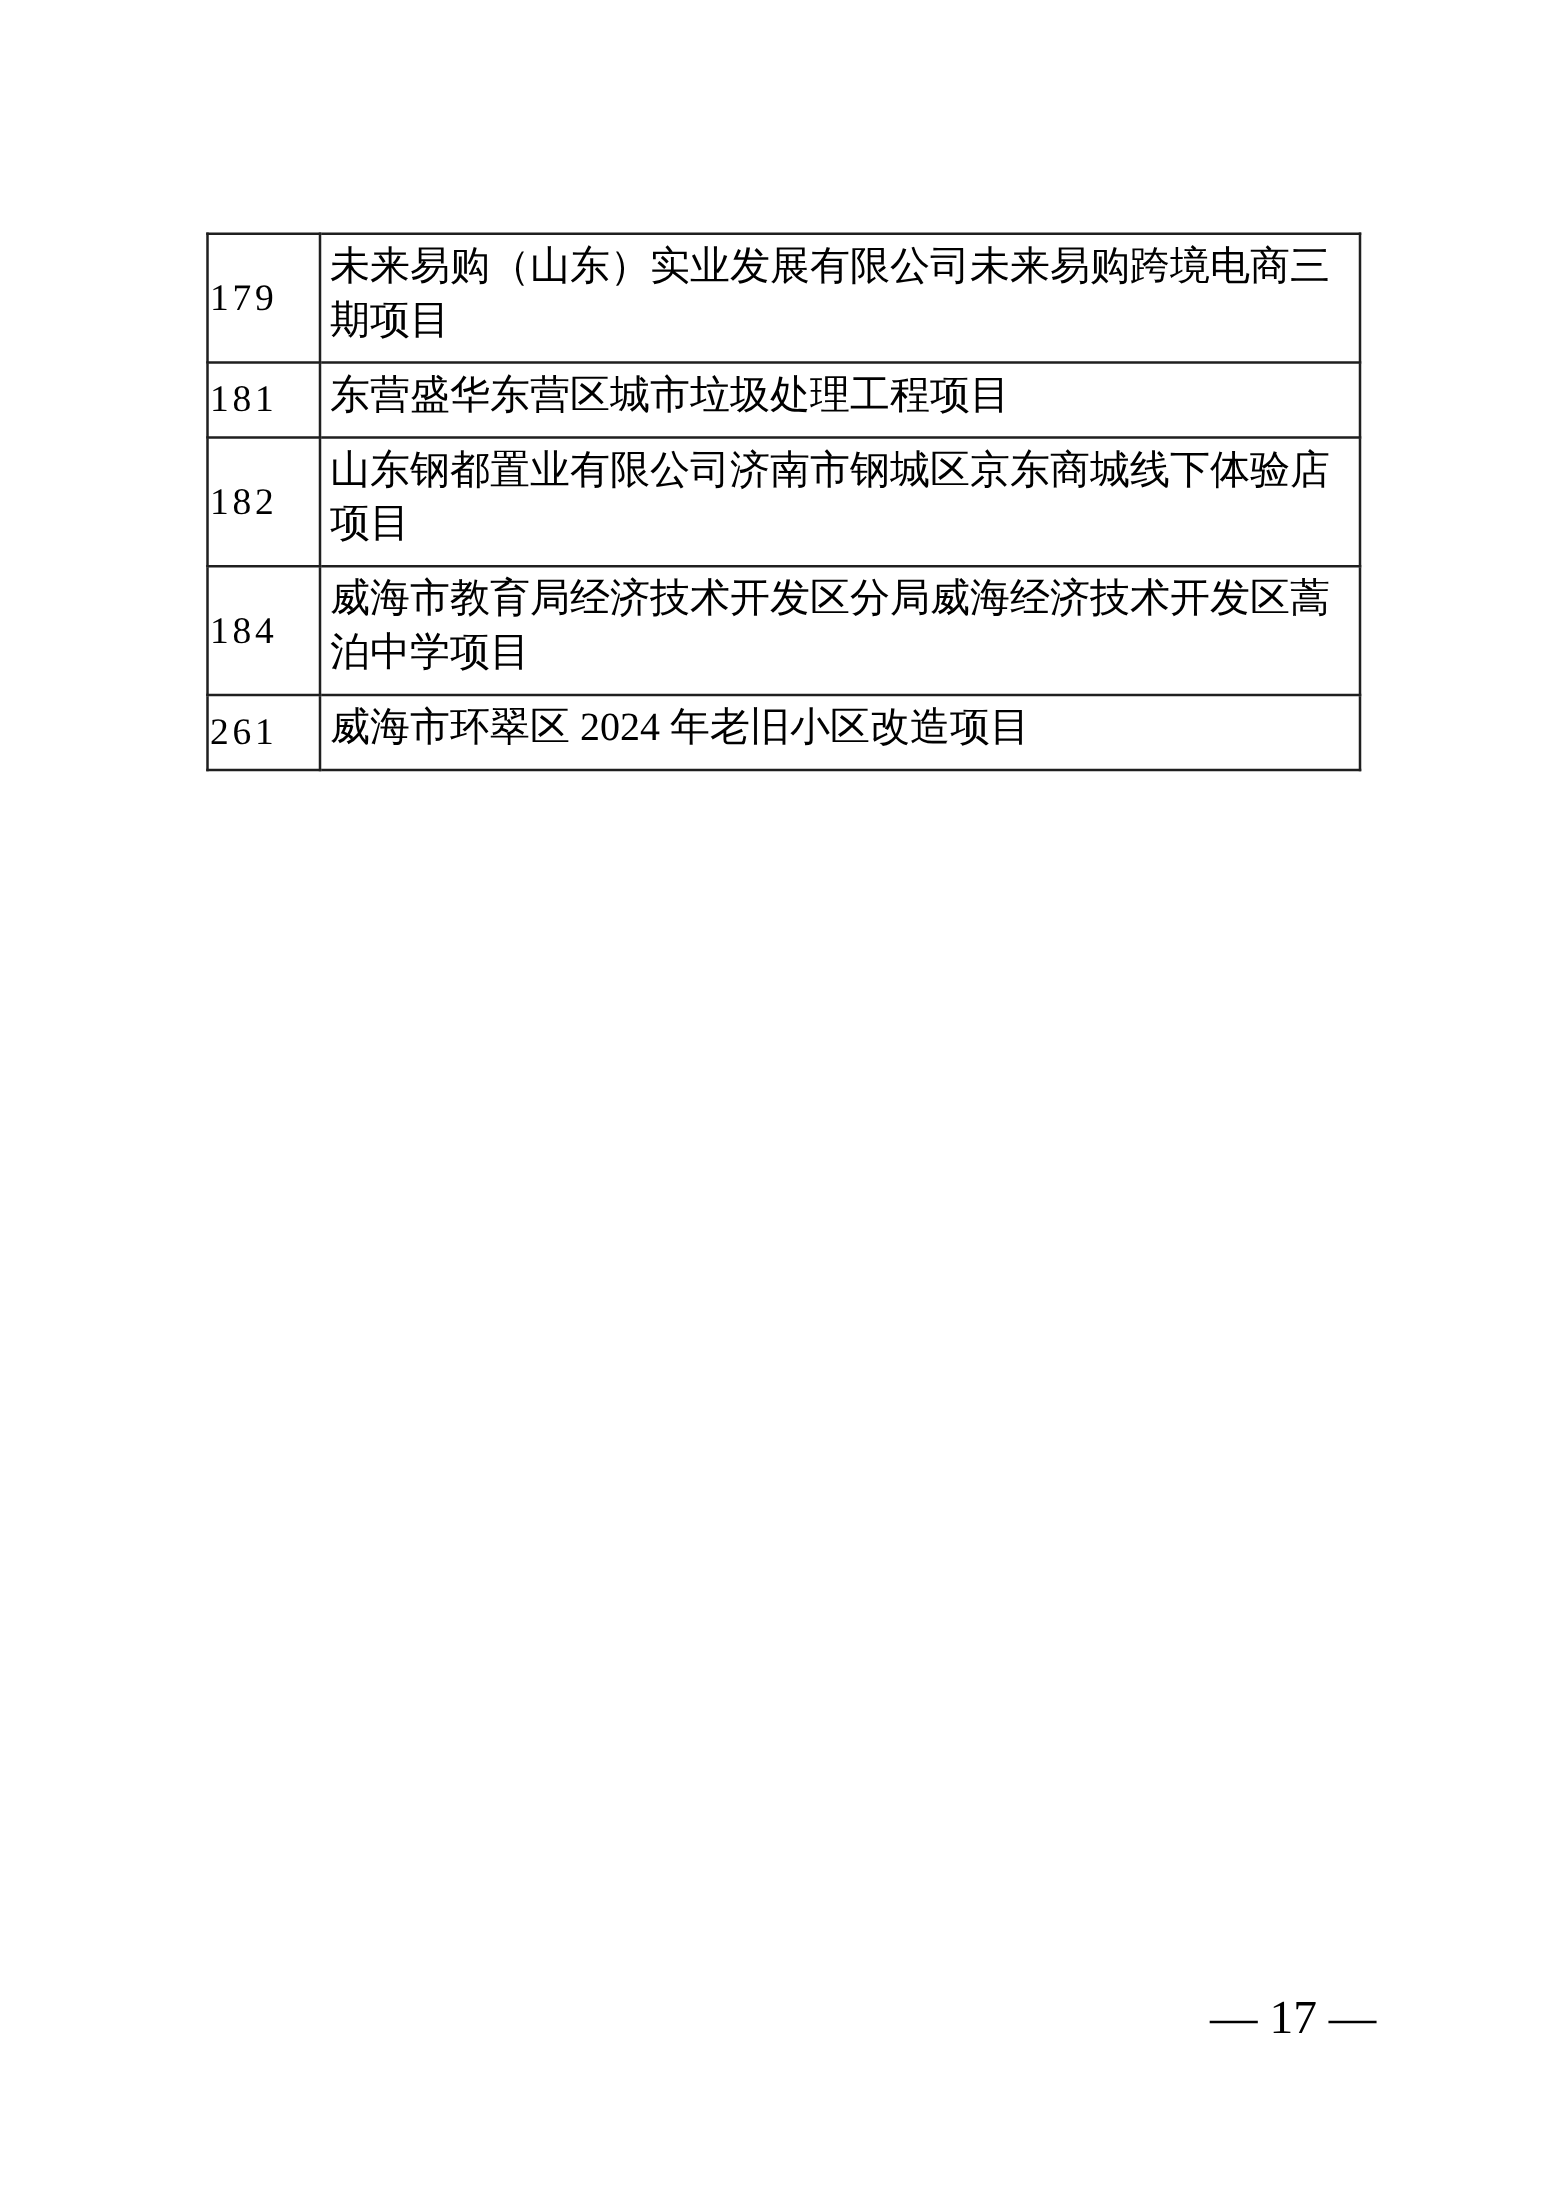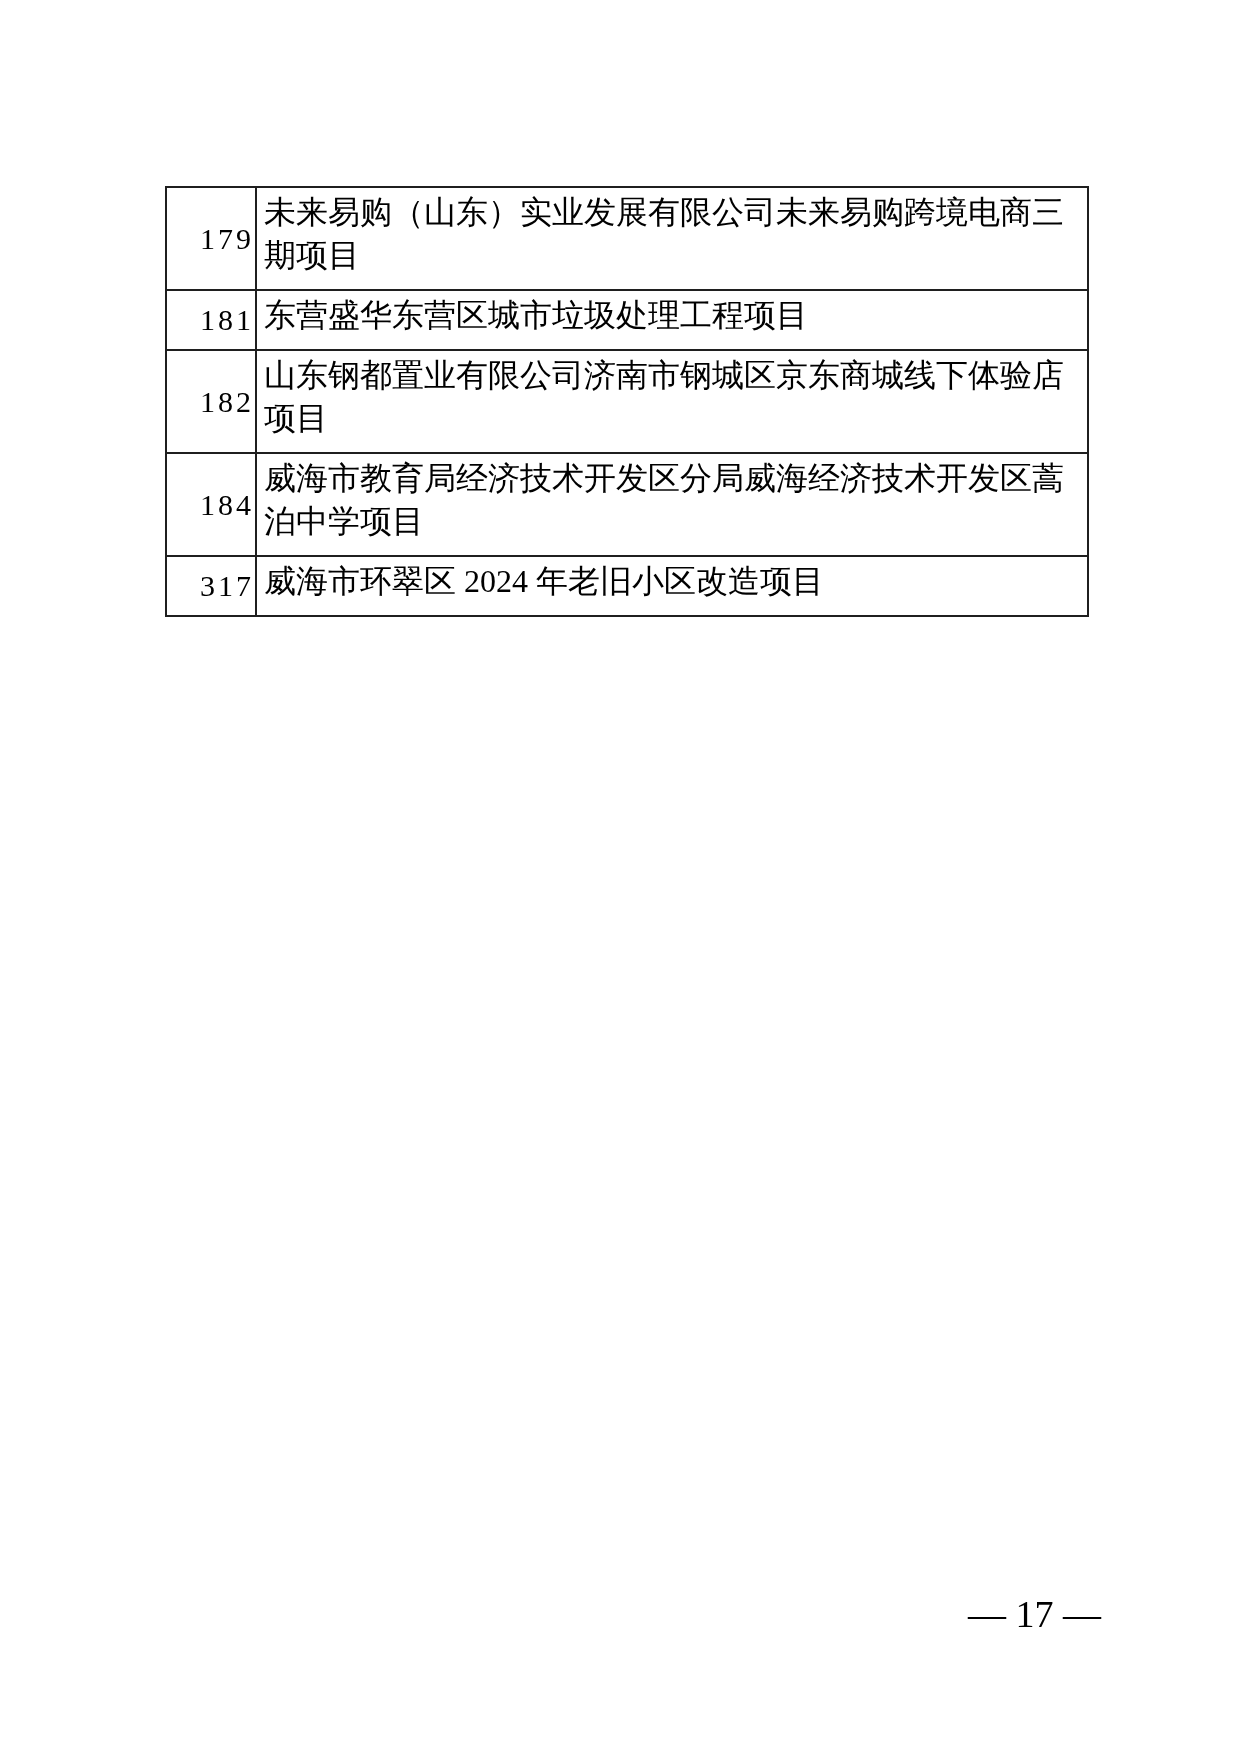--- a/index.html
+++ b/index.html
@@ -27,21 +27,21 @@
     border-collapse: collapse;
     table-layout: fixed;
   }
   table.project-table td {
     border: 2px solid #1f1f1f;
     vertical-align: middle;
     overflow: hidden;
   }
   td.num-cell {
     width: 86px;
-    text-align: right;
+    text-align: left;
     font-size: 30px;
     letter-spacing: 3px;
     font-family: "Liberation Serif", "DejaVu Serif", serif;
   }
   td.name-cell {
     font-size: 32px;
     line-height: 43px;
     padding: 3px 4px 12px 7px;
     font-family: "Liberation Serif", "DejaVu Serif", serif;
     white-space: normal;
@@ -76,21 +76,21 @@
         </tr>
         <tr class="two-line">
           <td class="num-cell">182</td>
           <td class="name-cell">山东钢都置业有限公司济南市钢城区京东商城线下体验店<br>项目</td>
         </tr>
         <tr class="two-line">
           <td class="num-cell">184</td>
           <td class="name-cell">威海市教育局经济技术开发区分局威海经济技术开发区蒿<br>泊中学项目</td>
         </tr>
         <tr class="one-line">
-          <td class="num-cell">317</td>
+          <td class="num-cell">261</td>
           <td class="name-cell">威海市环翠区 2024 年老旧小区改造项目</td>
         </tr>
       </tbody>
   </table>
 
   <div class="page-number">— 17 —</div>
 
 </div>
 
 </body></html>

